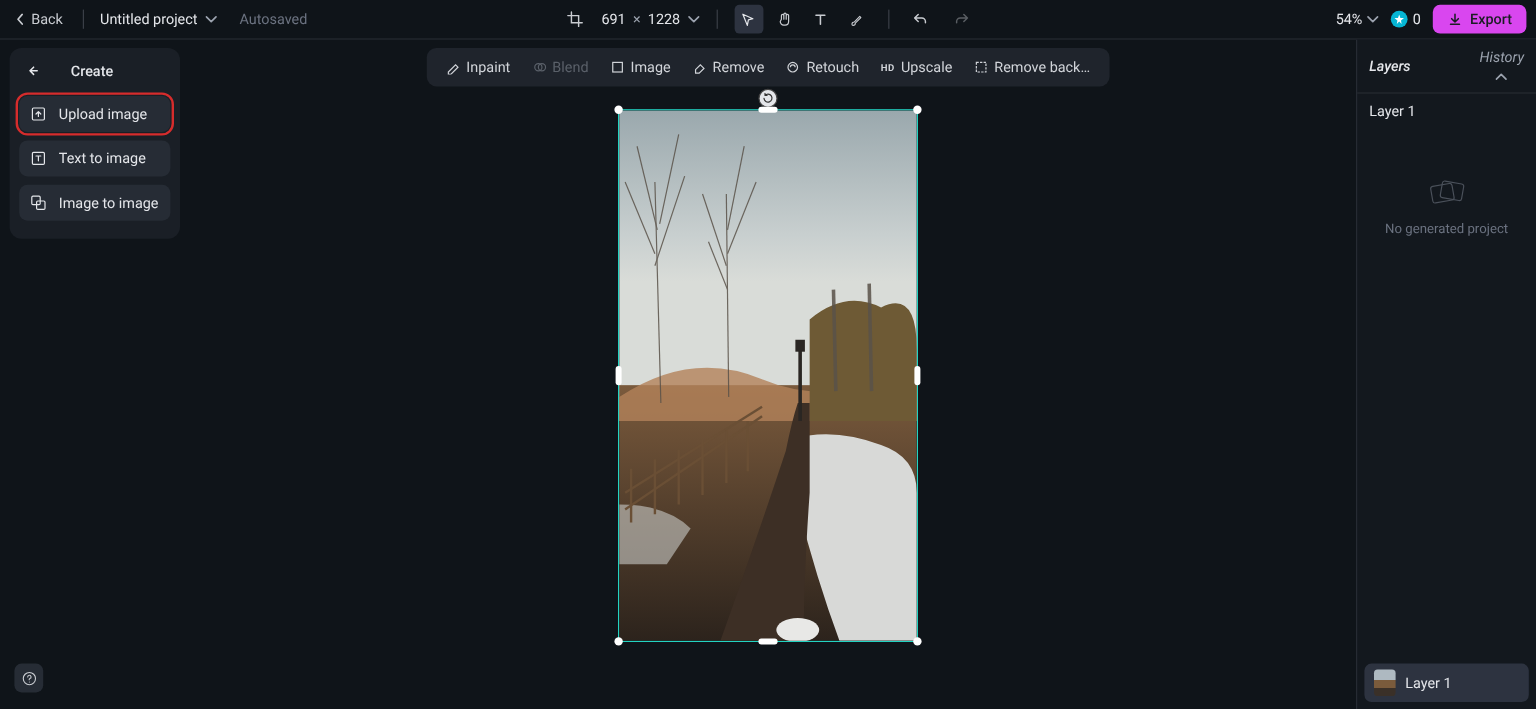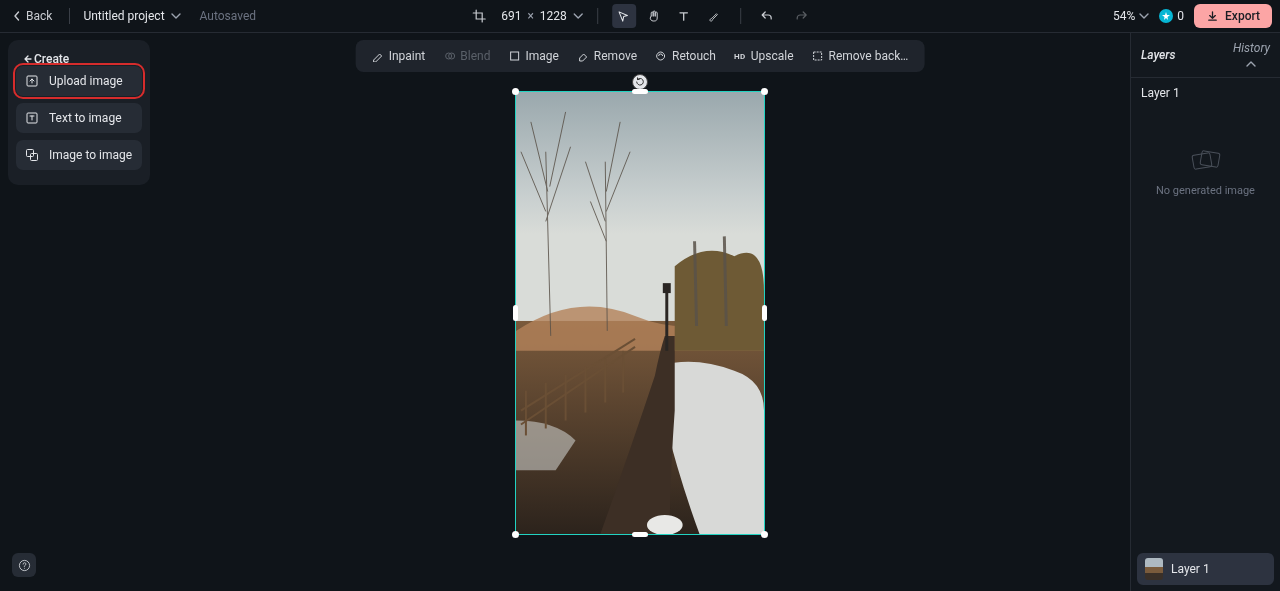--- a/index.html
+++ b/index.html
@@ -44,21 +44,21 @@
     width: 24px; height: 24px; display: flex; align-items: center; justify-content: center;
     border-radius: 4px; cursor: pointer; color: #c9ccd1;
   }
   .tool-btn.active { background: #2d3340; }
   .topbar-right { margin-left: auto; display: flex; align-items: center; gap: 10px; }
   .zoom { display: flex; align-items: center; gap: 4px; cursor: pointer; color: #e4e6ea; }
   .credits { display: flex; align-items: center; gap: 4px; color: #e4e6ea; }
   .credit-icon { width: 14px; height: 14px; border-radius: 50%; background: #06b6d4; display:flex; align-items:center; justify-content:center; }
   .export-btn {
     display: flex; align-items: flex-end; gap: 6px;
-    background: #fca5a5; color: #1a1d23; font-weight: 500;
+    background: #d946ef; color: #1a1d23; font-weight: 500;
     padding: 5px 12px; border-radius: 6px; cursor: pointer;
   }
   
   .sec-toolbar {
     position: absolute;
     top: 40px;
     left: 50%;
     transform: translateX(-50%);
     background: #1f242c;
     border-radius: 8px;
@@ -76,21 +76,21 @@
   .sec-btn.disabled { color: #5a6069; cursor: default; }
   
   .left-panel {
     position: absolute;
     top: 40px; left: 8px;
     width: 142px;
     background: #1a1f26;
     border-radius: 10px;
     padding: 8px;
   }
-  .create-hdr { display: flex; align-items: center; gap: 0; padding: 4px 6px 0; font-weight: 500; }
+  .create-hdr { display: flex; align-items: center; gap: 25px; padding: 4px 6px 14px; font-weight: 500; }
   .create-btn {
     display: flex; align-items: center; gap: 10px;
     background: #262c35; border-radius: 7px;
     padding: 8px 9px; margin-bottom: 7px; cursor: pointer;
     color: #e4e6ea;
     text-align: center;
   }
   .create-btn.highlighted {
     outline: 2px solid #d62c2c;
     outline-offset: 1px;
@@ -419,21 +419,21 @@
     </div>
   </div>
   <div class="layer-row">
     <span>Layer 1</span>
   </div>
   <div class="rp-empty">
     <svg width="34" height="26" viewBox="0 0 34 26">
         <rect x="4" y="6" width="18" height="14" rx="2" stroke="#4a505a" fill="none" transform="rotate(-10 13 13)"></rect>
         <rect x="12" y="4" width="18" height="14" rx="2" stroke="#4a505a" fill="none" transform="rotate(10 21 11)"></rect>
       </svg>
-    <span style="font-size:11px">No generated image</span>
+    <span style="font-size:11px">No generated project</span>
   </div>
   <div style="flex:1"></div>
   <div class="layer-list">
     <div class="layer-chip">
       <div class="thumb"></div>
       <span>Layer 1</span>
     </div>
   </div>
 </div>
 

